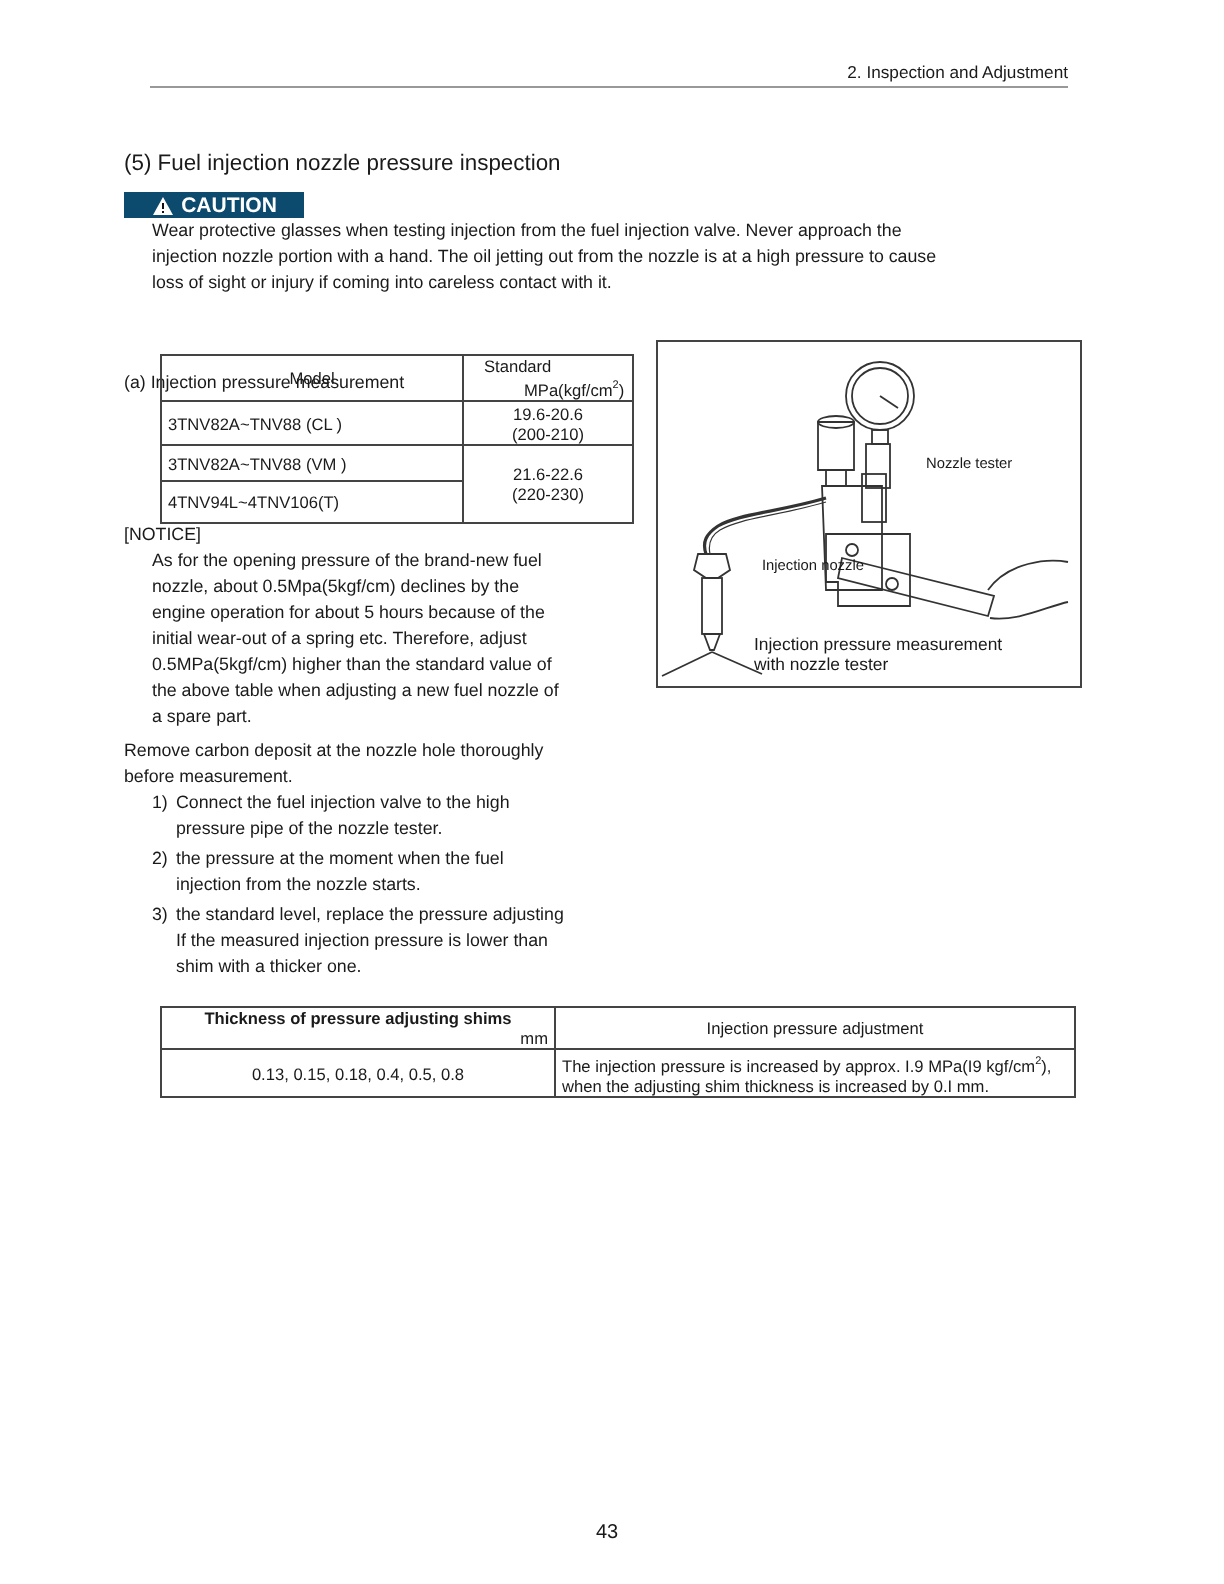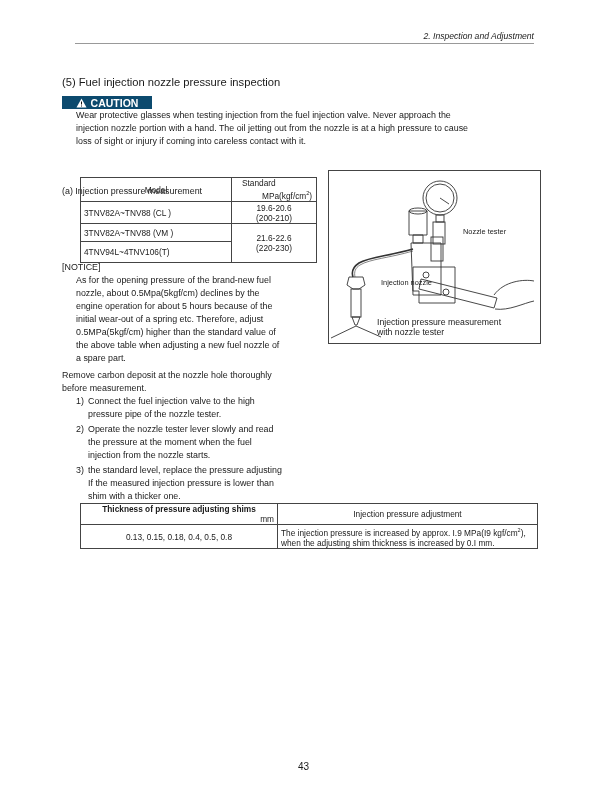--- a/index.html
+++ b/index.html
@@ -1,19 +1,19 @@
 <!DOCTYPE html>
 <html><head>
 <meta charset="utf-8">
 <style>
   html, body { margin:0; padding:0; background:#ffffff; }
   body { width:612px; height:792px; position:relative; overflow:hidden;
          font-family:"Liberation Sans", sans-serif; color:#1a1a1a; }
   .abs { position:absolute; }
-  .header-text { right:78px; top:31px; font-size:8.6px; font-style:italic; }
+  .header-text { right:78px; top:31px; font-size:8.6px; }
   .header-rule { left:75px; top:43px; width:459px; height:0; border-top:1.2px solid #999; }
   .section-title { left:62px; top:76px; font-size:11.2px; }
   .caution { left:62px; top:96px; width:90px; height:13px; background:#0c4a6e; color:#fff;
              font-size:10.5px; font-weight:bold; display:flex; align-items:center; justify-content:center; gap:4px; }
   .caution svg { width:11px; height:10px; }
   .para { font-size:8.9px; line-height:13px; }
   .caution-text { left:76px; top:109px; width:470px; }
   .sub-title { left:62px; top:154px; font-size:8.9px;margin-top:32px; }
   table { border-collapse:collapse; font-size:8.3px;padding-left:33px; }
   td, th { border:1px solid #444; font-weight:normal; padding:0 3px; }
@@ -160,21 +160,20 @@
 </div>
 
 <div class="abs para steps">
   <div class="item">
     <span class="num">1)</span>
     <div>Connect the fuel injection valve to the high</div>
     <div>pressure pipe of the nozzle tester.</div>
   </div>
   <div class="item">
     <span class="num">2)</span>
-    <div>Operate the nozzle tester lever slowly and read</div>
     <div>the pressure at the moment when the fuel</div>
     <div>injection from the nozzle starts.</div>
   </div>
   <div class="item">
     <span class="num">3)</span>
     <div>the standard level, replace the pressure adjusting</div>
     <div>If the measured injection pressure is lower than</div>
     <div>shim with a thicker one.</div>
   </div>
 </div>

